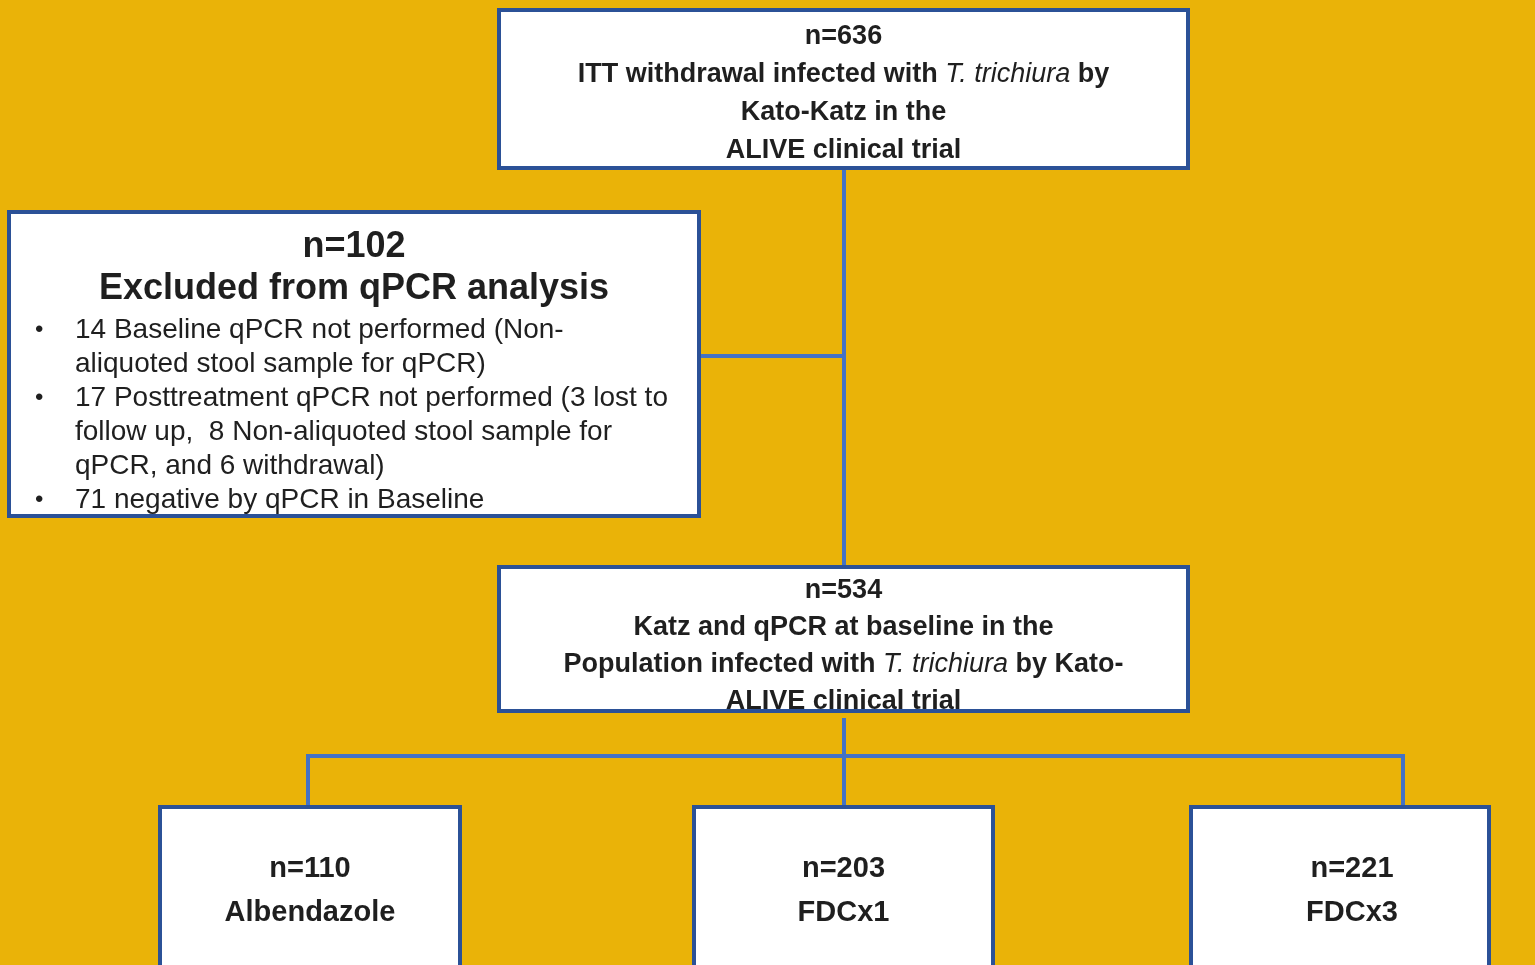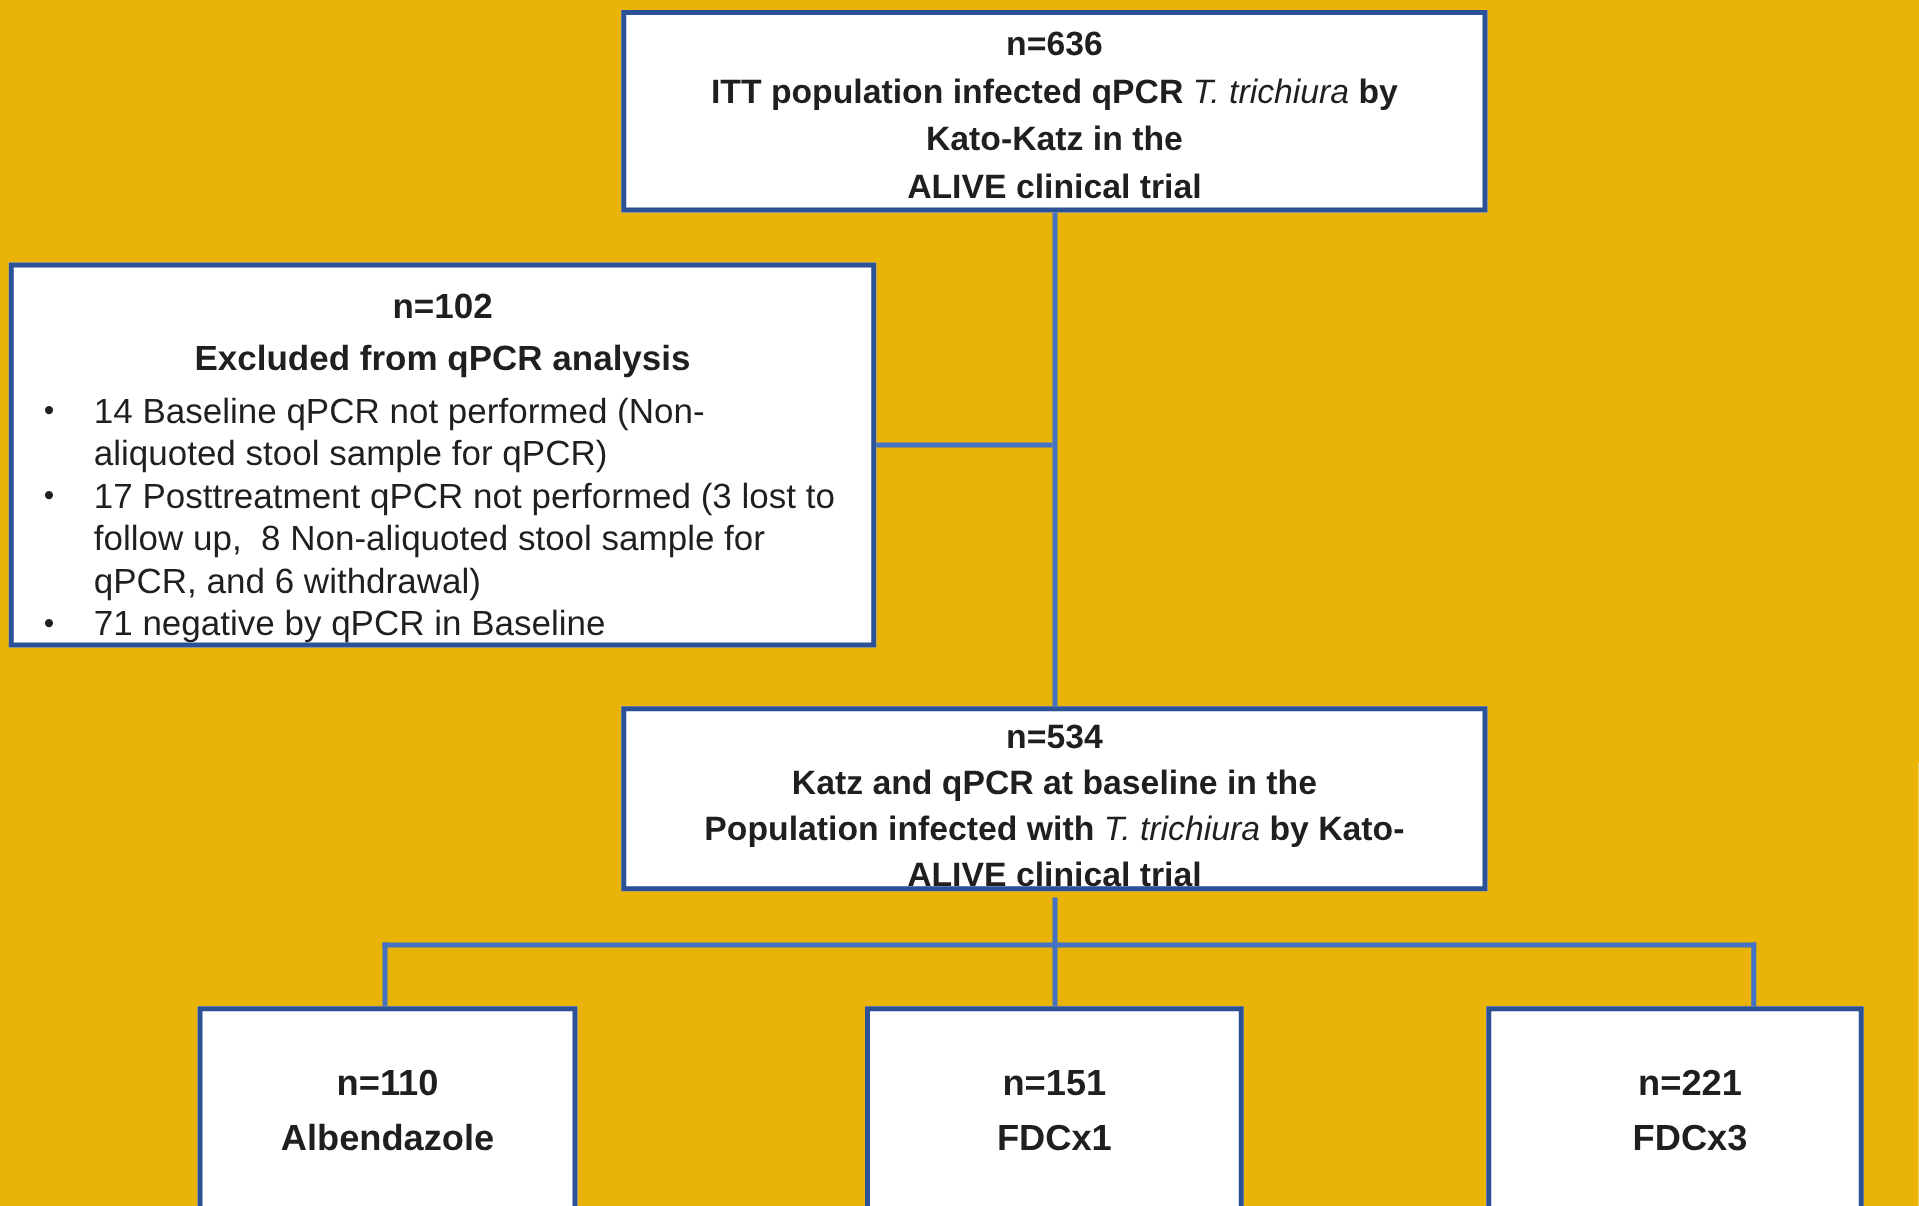--- a/index.html
+++ b/index.html
@@ -43,21 +43,21 @@
   
   .excluded-box {
     left: 7px; top: 210px;
     width: 694px; height: 308px;
     text-align: left;
     padding-top: 10px;
   }
   .excluded-box .center-line {
     text-align: center;
     font-weight: 700;
-    font-size: 28px;
+    font-size: 36px;
     line-height: 42px;
   }
   .bullet-list {
     margin: 4px 0 0 0;
     padding: 0 26px 0 24px;
     list-style: none;
   }
   .bullet-list li {
     position: relative;
     font-size: 28px;
@@ -100,21 +100,21 @@
   .v-line { width: 4px; }
   .h-line { height: 4px; }
 </style>
 </head>
 <body>
 
 <div class="canvas">
 
   <div class="box itt-box">
     <div class="box-line">n=636</div>
-    <div class="box-line"><span>ITT population infected qPCR </span><em>T. trichiura</em><span> by</span></div>
+    <div class="box-line"><span>ITT withdrawal infected with </span><em>T. trichiura</em><span> by</span></div>
     <div class="box-line">Kato-Katz in the</div>
     <div class="box-line">ALIVE clinical trial</div>
   </div>
 
   <div class="box excluded-box">
     <div class="center-line">n=102</div>
     <div class="center-line">Excluded from qPCR analysis</div>
     <ul class="bullet-list">
       <li>14 Baseline qPCR not performed (Non-aliquoted stool sample for qPCR)</li>
       <li>17 Posttreatment qPCR not performed (3 lost to follow up,  8 Non-aliquoted stool sample for qPCR, and 6 withdrawal)</li>
@@ -127,21 +127,21 @@
     <div class="box-line">Katz and qPCR at baseline in the</div>
     <div class="box-line"><span>Population infected with </span><em>T. trichiura</em><span> by Kato-</span></div>
     <div class="box-line">ALIVE clinical trial</div>
   </div>
 
   <div class="box arm-box arm-1">
     <div class="box-line">n=110</div>
     <div class="box-line">Albendazole</div>
   </div>
   <div class="box arm-box arm-2">
-    <div class="box-line">n=151</div>
+    <div class="box-line">n=203</div>
     <div class="box-line">FDCx1</div>
   </div>
   <div class="box arm-box arm-3">
     <div class="box-line">n=221</div>
     <div class="box-line">FDCx3</div>
   </div>
 
   <div class="line v-line" style="left:842px; top:170px; height:395px;"></div>
   <div class="line h-line" style="left:701px; top:354px; width:141px;"></div>
   <div class="line v-line" style="left:842px; top:718px; height:37px;"></div>

